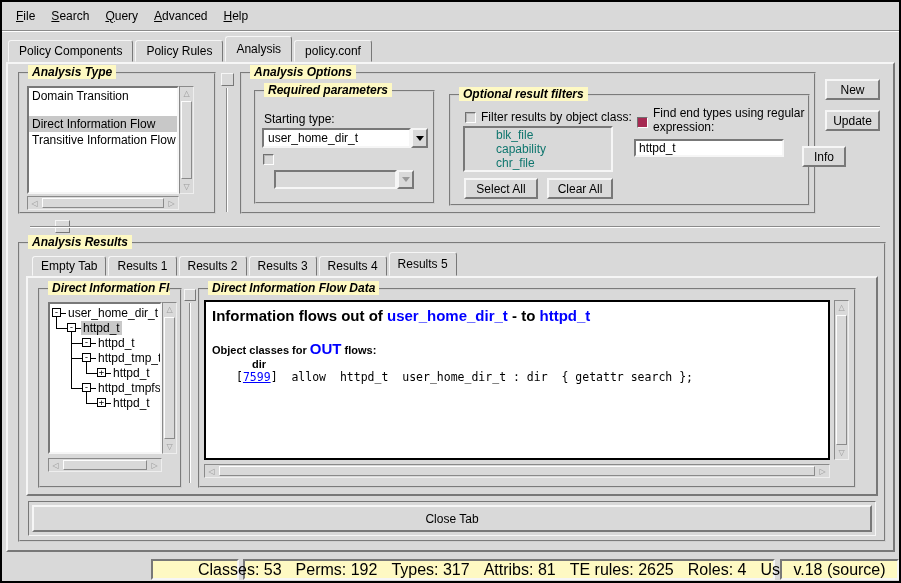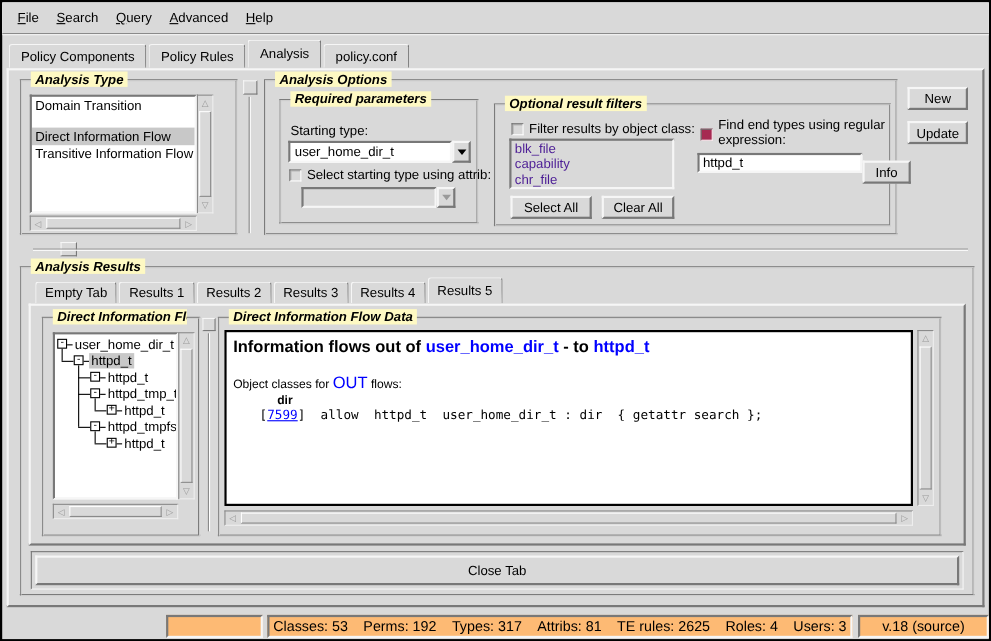--- a/index.html
+++ b/index.html
@@ -36,21 +36,21 @@
 
   
   .sb { position:absolute; background:#d9d9d9; border:1px solid; border-color:#8a8a8a #eeeeee #eeeeee #8a8a8a; display:flex; }
   .sb.v { flex-direction:column; }
   .sb .ar { flex:0 0 13px; display:flex; align-items:center; justify-content:center; font-size:8px; color:#9a9a9a; }
   .sb .th { flex:1; background:#d9d9d9; border:1px solid; border-color:#fdfdfd #8a8a8a #8a8a8a #fdfdfd; margin:1px; }
 
   
   .list-item { padding:0 3px; line-height:16px; white-space:nowrap; }
   .list-item.selected { background:#c8c8c8;margin-top:12px; }
-  .list-item.disabled { color:#4c1d95; line-height:14px; }
+  .list-item.disabled { color:#0f766e; line-height:14px;margin-left:28px; }
 
   
   .lbl { position:absolute; white-space:nowrap; }
   .combo { position:absolute; display:flex; }
   .combo .fld { flex:1; background:#fff; border:2px solid; border-color:#787878 #f6f6f6 #f6f6f6 #787878; padding:1px 4px; white-space:nowrap; overflow:hidden; }
   .combo .btn { flex:0 0 17px; background:#d9d9d9; border:2px solid; border-color:#f6f6f6 #787878 #787878 #f6f6f6; display:flex; align-items:center; justify-content:center; }
   .combo .tri { width:0; height:0; border-left:4px solid transparent; border-right:4px solid transparent; border-top:5px solid #000; }
   .combo.disabled .fld { background:#d9d9d9; }
   .combo.disabled .tri { border-top-color:#9a9a9a; }
 
@@ -76,30 +76,30 @@
               font-family:"DejaVu Sans Mono",monospace; font-size:9px; line-height:7px; text-align:center; flex:0 0 9px; }
   .stub { width:5px; height:1px; background:#000; margin-top:7px; }
   .tlabel { font-size:12px; line-height:14px; padding:0 2px; white-space:nowrap; }
   .tlabel.selected { background:#c8c8c8; }
   .conn-v { position:absolute; width:1px; background:#000; }
   .conn-h { position:absolute; height:1px; background:#000; }
 
   
   .dhead { position:absolute; left:6px; top:5px; font-size:15px; font-weight:bold; white-space:pre; }
   .blue { color:#0000ff; }
-  .dclasses { position:absolute; left:6px; top:38px; font-size:11px; font-weight:normal; white-space:pre; }
+  .dclasses { position:absolute; left:6px; top:38px; font-size:11px; font-weight:bold; white-space:pre; }
   .dclasses .flowdir { font-size:15px; }
   .dobj { position:absolute; left:46px; top:56px; font-size:11px; font-weight:bold; }
   .drule { position:absolute; left:30px; top:68px; font-family:"DejaVu Sans Mono",monospace; font-size:11.5px; white-space:pre; }
   .drule a { color:#0000ff; text-decoration:underline; }
 
   
-  .statbox { position:absolute; top:557px; height:21px; background:#fdba74;
+  .statbox { position:absolute; top:557px; height:21px; background:#fef9c3;
              border:2px solid; border-color:#787878 #f6f6f6 #f6f6f6 #787878;
-             display:flex; align-items:center; justify-content:center; font-size:13px; }
+             display:flex; align-items:center; justify-content:center; font-size:16px; }
   .stats span { margin:0 7px; white-space:nowrap; }
 </style>
 </head>
 <body>
 
 <div class="window">
 
   <div class="menubar">
     <span class="menu-item">File</span>
     <span class="menu-item">Search</span>
@@ -147,21 +147,20 @@
     <span class="gtitle">Required parameters</span>
   </div>
   <span class="lbl" style="left:262px;top:110px;">Starting type:</span>
   <div class="combo" style="left:260px;top:126px;width:166px;height:20px;">
     <span class="fld">user_home_dir_t</span>
     <span class="btn">
         <span class="tri"></span>
       </span>
   </div>
   <span class="checkbox" style="left:261px;top:152px;"></span>
-  <span class="lbl" style="left:277px;top:150px;">Select starting type using attrib:</span>
   <div class="combo disabled" style="left:272px;top:168px;width:140px;height:19px;">
     <span class="fld"></span>
     <span class="btn">
         <span class="tri"></span>
       </span>
   </div>
 
   <div class="gframe" style="left:447px;top:92px;width:361px;height:112px;">
     <span class="gtitle">Optional result filters</span>
   </div>
@@ -173,21 +172,21 @@
     <div class="list-item disabled">chr_file</div>
   </div>
   <div class="push" style="left:462px;top:176px;width:74px;height:21px;">Select All</div>
   <div class="push" style="left:545px;top:176px;width:66px;height:21px;">Clear All</div>
   <span class="checkbox checked" style="left:635px;top:115px;"></span>
   <span class="lbl" style="left:651px;top:104px;width:156px;white-space:normal;line-height:14px;">Find end types using regular expression:</span>
   <input class="entry" style="left: 632px; top: 137px; width: 150px; height: 18px;" value="httpd_t">
 
   <div class="push" style="left:823px;top:77px;width:55px;height:21px;">New</div>
   <div class="push" style="left:823px;top:108px;width:55px;height:21px;">Update</div>
-  <div class="push" style="left:782px;top:144px;width:44px;height:21px;">Info</div>
+  <div class="push" style="left:800px;top:144px;width:44px;height:21px;">Info</div>
 
   <div class="sash-handle" style="left:53px;top:218px;width:15px;"></div>
   <div class="sash-line-h" style="left:28px;top:224px;width:850px;"></div>
 
   <div class="gframe" style="left:16px;top:240px;width:868px;height:300px;">
     <span class="gtitle">Analysis Results</span>
   </div>
 
   <div class="tabrow" style="left:30px;top:250px;height:24px;z-index:2;">
     <div class="tab" style="height:20px;padding:2px 8px;">Empty Tab</div>

